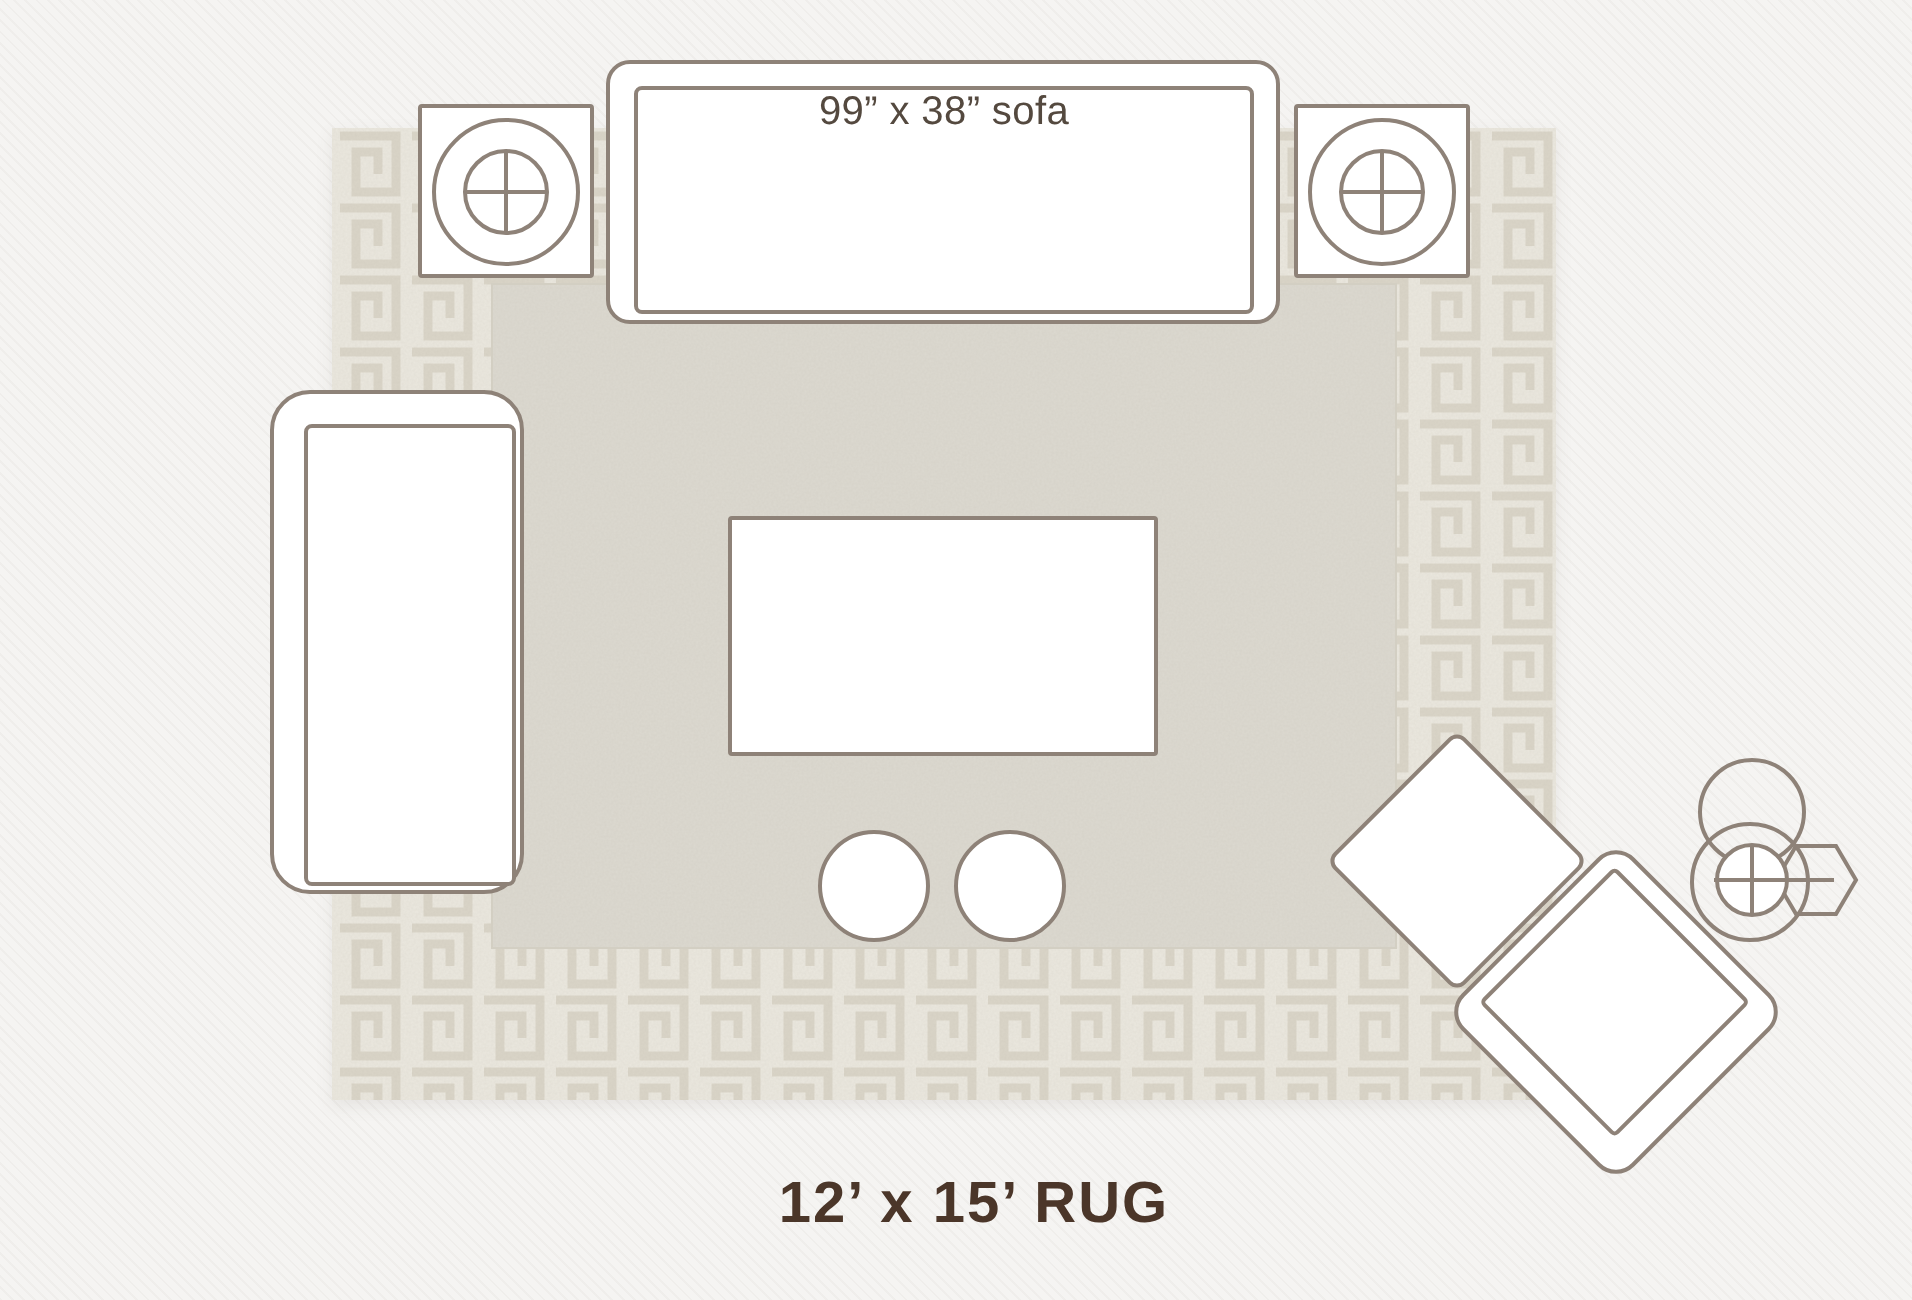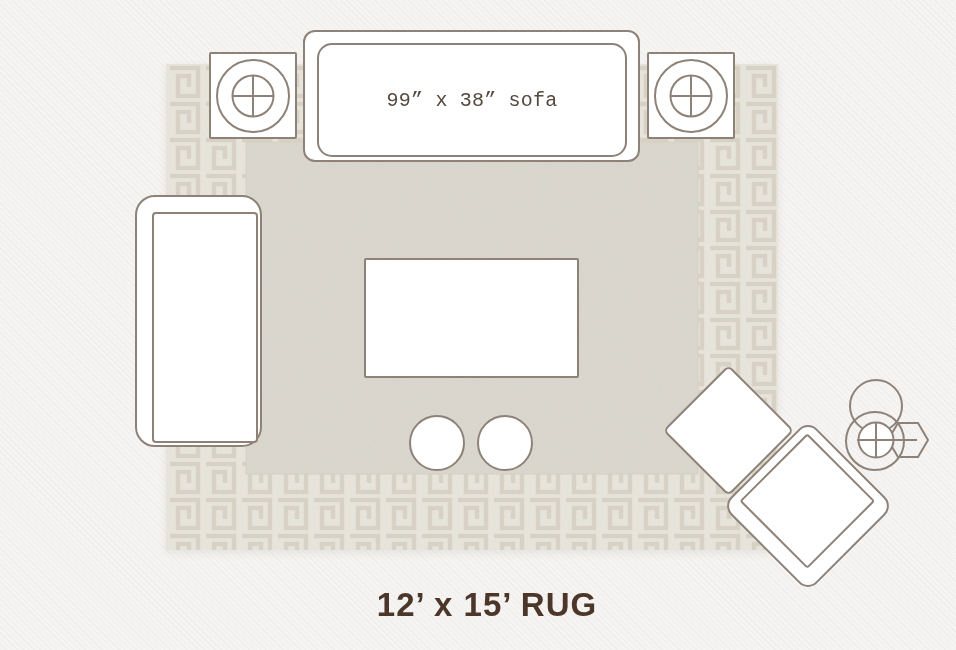--- a/index.html
+++ b/index.html
@@ -34,22 +34,22 @@
     background: var(--furniture-fill);
     border:2px solid var(--outline);
   }
   .inner {
     position:absolute;
     background: var(--furniture-fill);
     border:2px solid var(--outline);
   }
   .sofa { left:303px; top:30px; width:337px; height:132px; border-radius:12px; }
   .sofa .inner {
-    left:12px; top:11px; right:11px; bottom:3px; border-radius:15px;
-    display:flex; align-items:center; justify-content:center;font-family:Liberation Mono, monospace;
+    left:12px; top:11px; right:11px; bottom:3px; border-radius:4px;
+    display:flex; justify-content:center;
   }
   .sofa-label {
     font-size:20px; color: var(--sofa-label-color); letter-spacing:0.2px;
   }
   .side-table {
     width:88px; height:87px; border-radius:2px;
     display:flex; align-items:center; justify-content:center;
   }
   .st-left  { left:209px; top:52px; }
   .st-right { left:647px; top:52px; }
@@ -71,21 +71,21 @@
   .chair-2 .inner { left:7px; top:8px; width:96px; height:96px; border-radius:3px; }
   .lamp-group { position:absolute; left:840px; top:376px; }
   .ln { fill:none; stroke: var(--outline); stroke-width:2; }
   .lamp-fill { fill: var(--furniture-fill); stroke: var(--outline); stroke-width:2; }
   .fret { fill:none; stroke: var(--rug-fret); stroke-width:4.5; opacity:0.8; }
   .rug-border-bg { fill: var(--rug-border-bg); }
   .rug-field { fill: var(--rug-field); }
   .rug-field-edge { fill:none; stroke:#d3cfc3; stroke-width:1; }
   .rug-label {
     position:absolute; left:18px; right:0; top:586px; text-align:center;
-    font-size:33px; font-weight:700; letter-spacing:1px;
+    font-size:29px; font-weight:700; letter-spacing:1px;
     color: var(--rug-label-color);
   }
 </style>
 </head>
 <body>
 
 <div class="canvas">
 
   <div class="rug">
     <svg width="612" height="486" viewBox="0 0 612 486">

